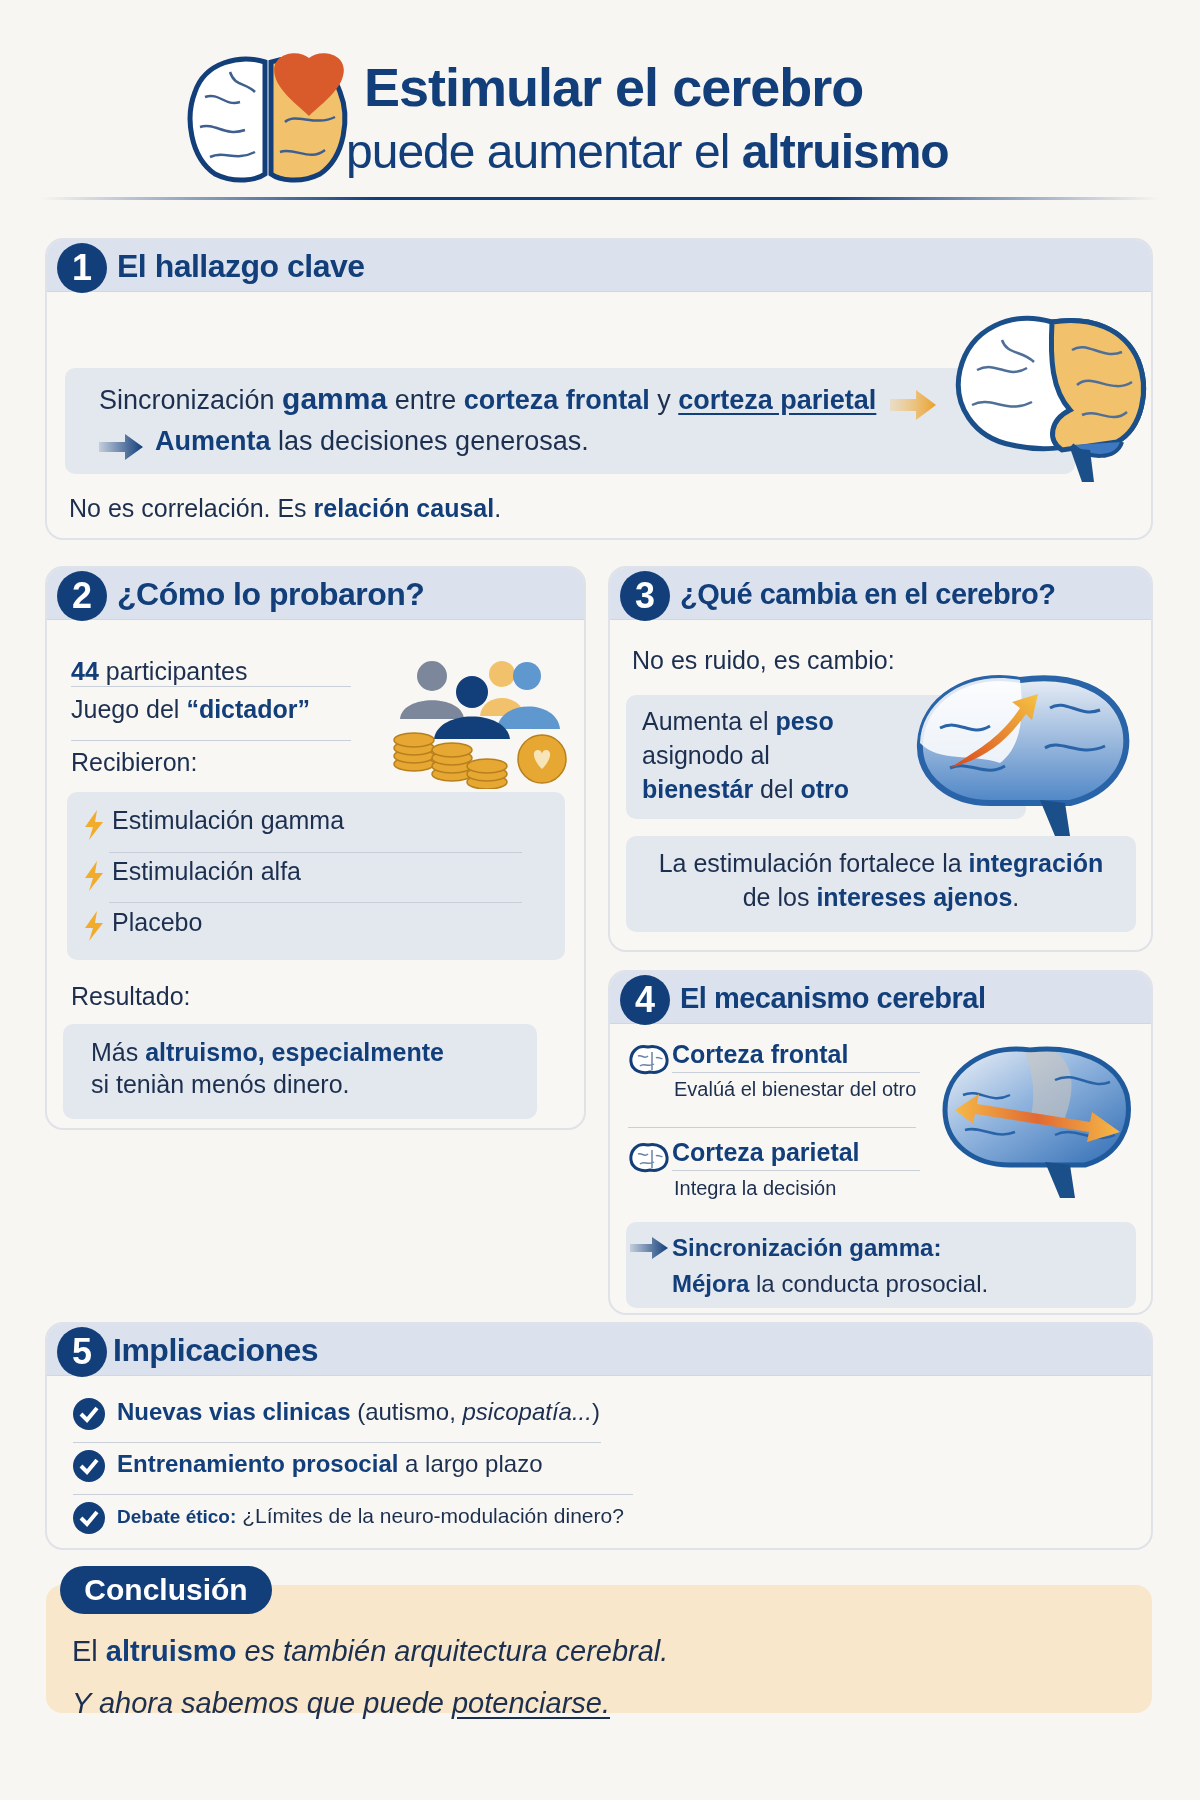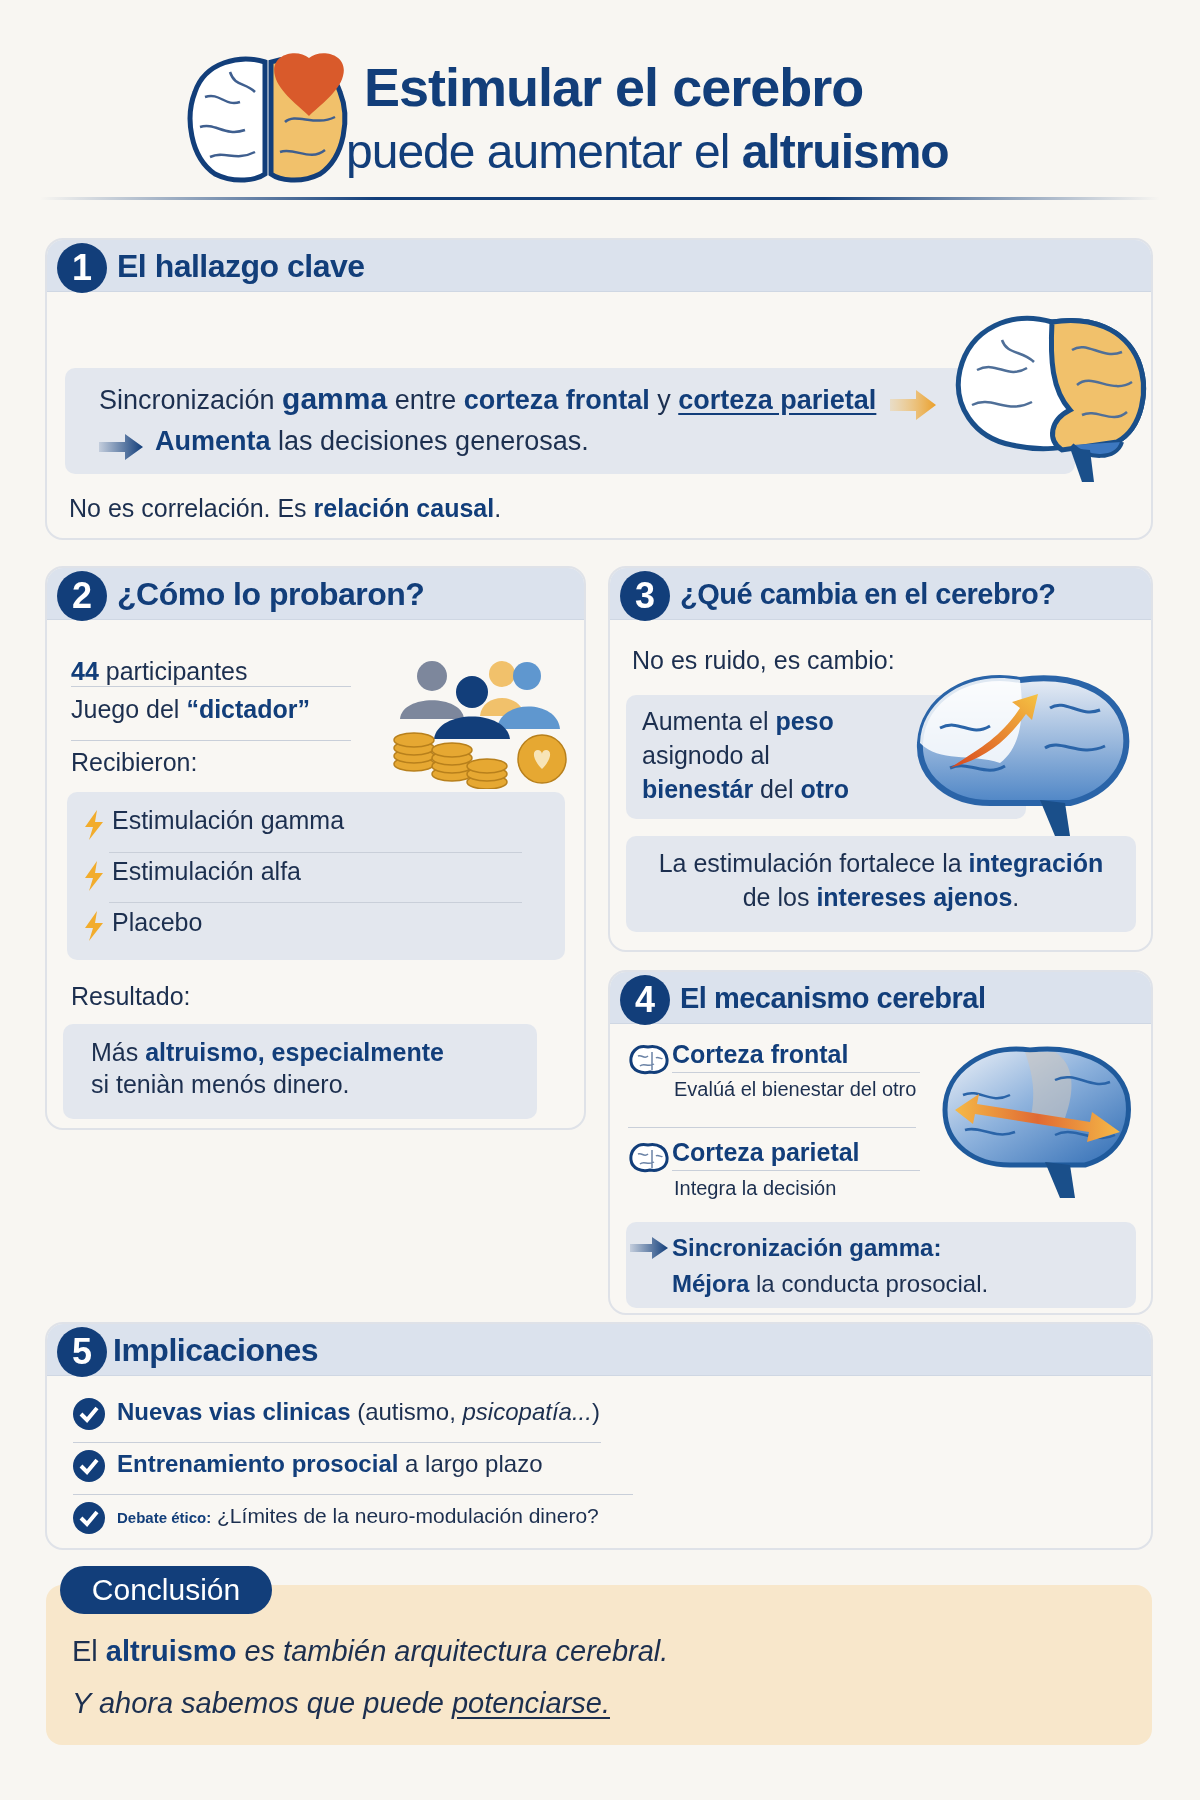--- a/index.html
+++ b/index.html
@@ -36,23 +36,23 @@
   
   #c4 { left: 608px; top: 970px; width: 545px; height: 345px; }
   
   #c5 { left: 45px; top: 1322px; width: 1108px; height: 228px; }
 
   .bolt { position: absolute; width: 22px; height: 30px; }
   .check { position: absolute; width: 32px; height: 32px; border-radius: 50%; background: #123e7a; }
   .check svg { position: absolute; left: 6px; top: 7px; }
 
   
-  .concl { position: absolute; left: 46px; top: 1585px; width: 1106px; height: 160px; background: #f8e7cb; border-radius: 16px; }
+  .concl { position: absolute; left: 46px; top: 1585px; width: 1106px; height: 128px; background: #f8e7cb; border-radius: 16px; }
   .concl-pill { position: absolute; left: 60px; top: 1566px; width: 212px; height: 48px; border-radius: 24px; background: #123e7a; color: #fff;
-    font-size: 30px; font-weight: 400; text-align: center; line-height: 48px; }
+    font-size: 30px; font-weight: 700; text-align: center; line-height: 48px; }
   i { font-style: italic; }
   u { text-decoration: underline; text-underline-offset: 4px; }
 </style>
 </head>
 <body>
 
 <div class="header">
 </div>
 <svg class="header-icon" viewBox="0 0 170 135" style="left:185px;top:52px;">
   <path d="M80 10 C55 2 20 10 10 40 C0 65 5 105 30 122 C50 132 72 128 80 122 Z" fill="#fff" stroke="#123e7a" stroke-width="5"></path>
@@ -283,21 +283,21 @@
     <div class="txt" style="left:70px;top:126px;font-size:24px;">
       <b>Entrenamiento prosocial</b><span> a largo plazo</span>
     </div>
     <div class="hr" style="left:26px;top:170px;width:560px;"></div>
     <div class="check" style="left:26px;top:178px;">
         <svg width="20" height="18">
           <path d="M2 9 L8 15 L18 3" fill="none" stroke="#fff" stroke-width="4"></path>
         </svg>
       </div>
     <div class="txt" style="left:70px;top:180px;font-size:21px;">
-      <b style="font-size:15px;text-align:center;">Debate ético:</b><span> ¿Límites de la neuro-modulación dinero?</span>
+      <b style="font-size:19px;text-align:center;">Debate ético:</b><span> ¿Límites de la neuro-modulación dinero?</span>
     </div>
   </div>
 </div>
 
 <div class="concl">
   <div class="txt" style="left:26px;top:50px;font-size:29px;">
     <span>El </span><b>altruismo</b><i> es también arquitectura cerebral.</i>
   </div>
   <div class="txt" style="left:26px;top:102px;font-size:29px;">
     <i>Y ahora sabemos que puede </i><i><u>potenciarse.</u></i>

